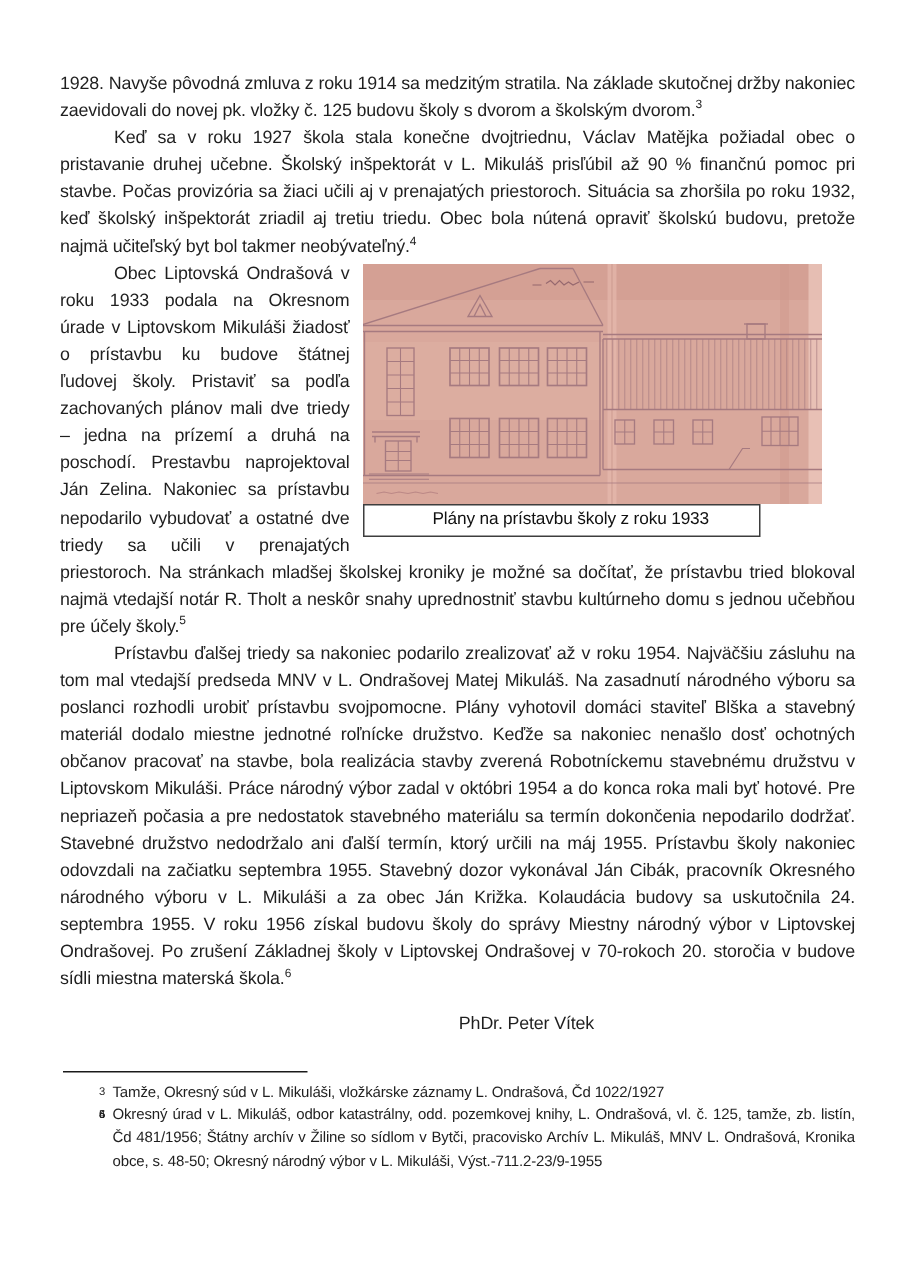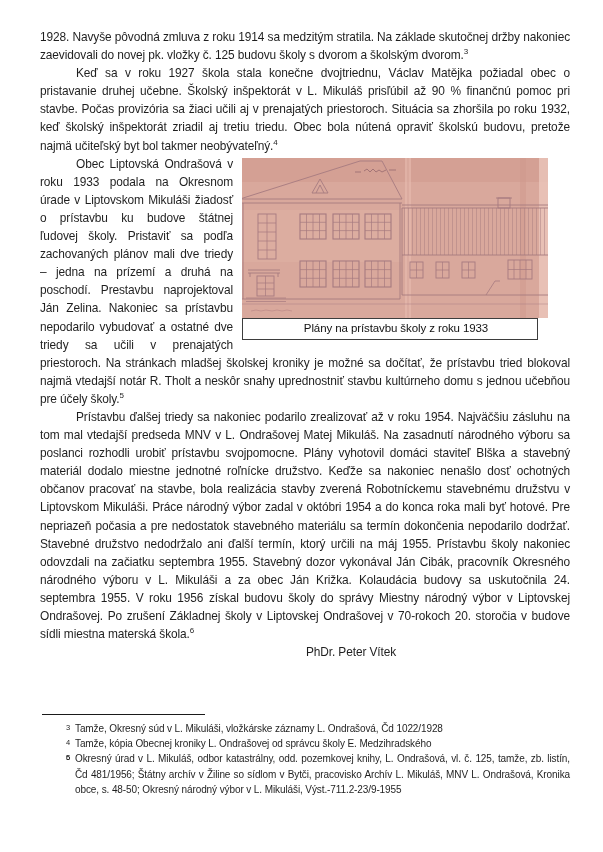--- a/index.html
+++ b/index.html
@@ -3,43 +3,43 @@
 <meta charset="utf-8">
 <title>Document</title>
 <style>
   html,body{margin:0;padding:0;}
   body{
     width:603px;height:852px;position:relative;background:#ffffff;
     font-family:"Liberation Sans","DejaVu Sans",sans-serif;
     color:#1f1f1f;overflow:hidden;
   }
   .content{
-    position:absolute;left:40px;top:28px;width:530px;
+    position:absolute;left:40px;top:46px;width:530px;
     font-size:11.9px;line-height:18.1px;letter-spacing:-0.1px;
     text-align:justify;
   }
   p.par{margin:0;}
   p.par.indent{text-indent:36px;}
   sup.ref{font-size:8px;vertical-align:super;line-height:0;letter-spacing:0;}
   
   .figure{
     float:right;width:306px;margin:3px 22px 5px 9px;
     display:block;
   }
   .figure svg{display:block;}
   .caption{
-    display:block;box-sizing:border-box;width:296px;
+    display:block;box-sizing:border-box;width:265px;
     border:1.5px solid #3d3d3d;background:#ffffff;
     text-align:center;font-size:11.5px;line-height:15px;
     letter-spacing:-0.1px;color:#111;padding:2px 2px 3px 14px;
     text-indent:0;
   }
   .caption span{display:block;}
   .signature{
-    margin:0;text-align:center;padding-left:92px;
+    margin:12px;text-align:center;padding-left:92px;
   }
   
   .footnotes{
     position:absolute;left:40px;top:714px;width:530px;
     font-size:10px;line-height:15.2px;letter-spacing:-0.1px;
   }
   .fn-rule{
     width:163px;border-top:1.3px solid #1a1a1a;margin:0 0 6px 2px;height:0;
   }
   .footnote{
@@ -137,17 +137,17 @@
       </span><span>Obec Liptovská Ondrašová v roku 1933 podala na Okresnom úrade v Liptovskom Mikuláši žiadosť o prístavbu ku budove štátnej ľudovej školy. Pristaviť sa podľa zachovaných plánov mali dve triedy – jedna na prízemí a druhá na poschodí. Prestavbu naprojektoval Ján Zelina. Nakoniec sa prístavbu nepodarilo vybudovať a ostatné dve triedy sa učili v prenajatých priestoroch. Na stránkach mladšej školskej kroniky je možné sa dočítať, že prístavbu tried blokoval najmä vtedajší notár R. Tholt a neskôr snahy uprednostniť stavbu kultúrneho domu s jednou učebňou pre účely školy.</span><sup class="ref">5</sup></p>
 
   <p class="par indent"><span>Prístavbu ďalšej triedy sa nakoniec podarilo zrealizovať až v roku 1954. Najväčšiu zásluhu na tom mal vtedajší predseda MNV v L. Ondrašovej Matej Mikuláš. Na zasadnutí národného výboru sa poslanci rozhodli urobiť prístavbu svojpomocne. Plány vyhotovil domáci staviteľ Blška a stavebný materiál dodalo miestne jednotné roľnícke družstvo. Keďže sa nakoniec nenašlo dosť ochotných občanov pracovať na stavbe, bola realizácia stavby zverená Robotníckemu stavebnému družstvu v Liptovskom Mikuláši. Práce národný výbor zadal v októbri 1954 a do konca roka mali byť hotové. Pre nepriazeň počasia a pre nedostatok stavebného materiálu sa termín dokončenia nepodarilo dodržať. Stavebné družstvo nedodržalo ani ďalší termín, ktorý určili na máj 1955. Prístavbu školy nakoniec odovzdali na začiatku septembra 1955. Stavebný dozor vykonával Ján Cibák, pracovník Okresného národného výboru v L. Mikuláši a za obec Ján Križka. Kolaudácia budovy sa uskutočnila 24. septembra 1955. V roku 1956 získal budovu školy do správy Miestny národný výbor v Liptovskej Ondrašovej. Po zrušení Základnej školy v Liptovskej Ondrašovej v 70-rokoch 20. storočia v budove sídli miestna materská škola.</span><sup class="ref">6</sup></p>
 
   <p class="signature">PhDr. Peter Vítek</p>
 
 </div>
 
 <div class="footnotes">
   <div class="fn-rule"></div>
-  <div class="footnote"><sup>3</sup><span>Tamže, Okresný súd v L. Mikuláši, vložkárske záznamy L. Ondrašová, Čd 1022/1928</span></div>
-  <div class="footnote"><sup>4</sup><span>Tamže, kópia Obecnej kroniky L. Ondrašovej od správcu školy E. Medzihradského</span></div>
+  <div class="footnote"><sup>3</sup><span>Tamže, Okresný súd v L. Mikuláši, vložkárske záznamy L. Ondrašová, Čd 1022/1927</span></div>
+  <div class="footnote"><sup>4</sup></div>
   <div class="footnote"><sup>5</sup></div>
   <div class="footnote"><sup>6</sup><span>Okresný úrad v L. Mikuláš, odbor katastrálny, odd. pozemkovej knihy, L. Ondrašová, vl. č. 125, tamže, zb. listín, Čd 481/1956; Štátny archív v Žiline so sídlom v Bytči, pracovisko Archív L. Mikuláš, MNV L. Ondrašová, Kronika obce, s. 48-50; Okresný národný výbor v L. Mikuláši, Výst.-711.2-23/9-1955</span></div>
 </div>
 
 </body></html>

